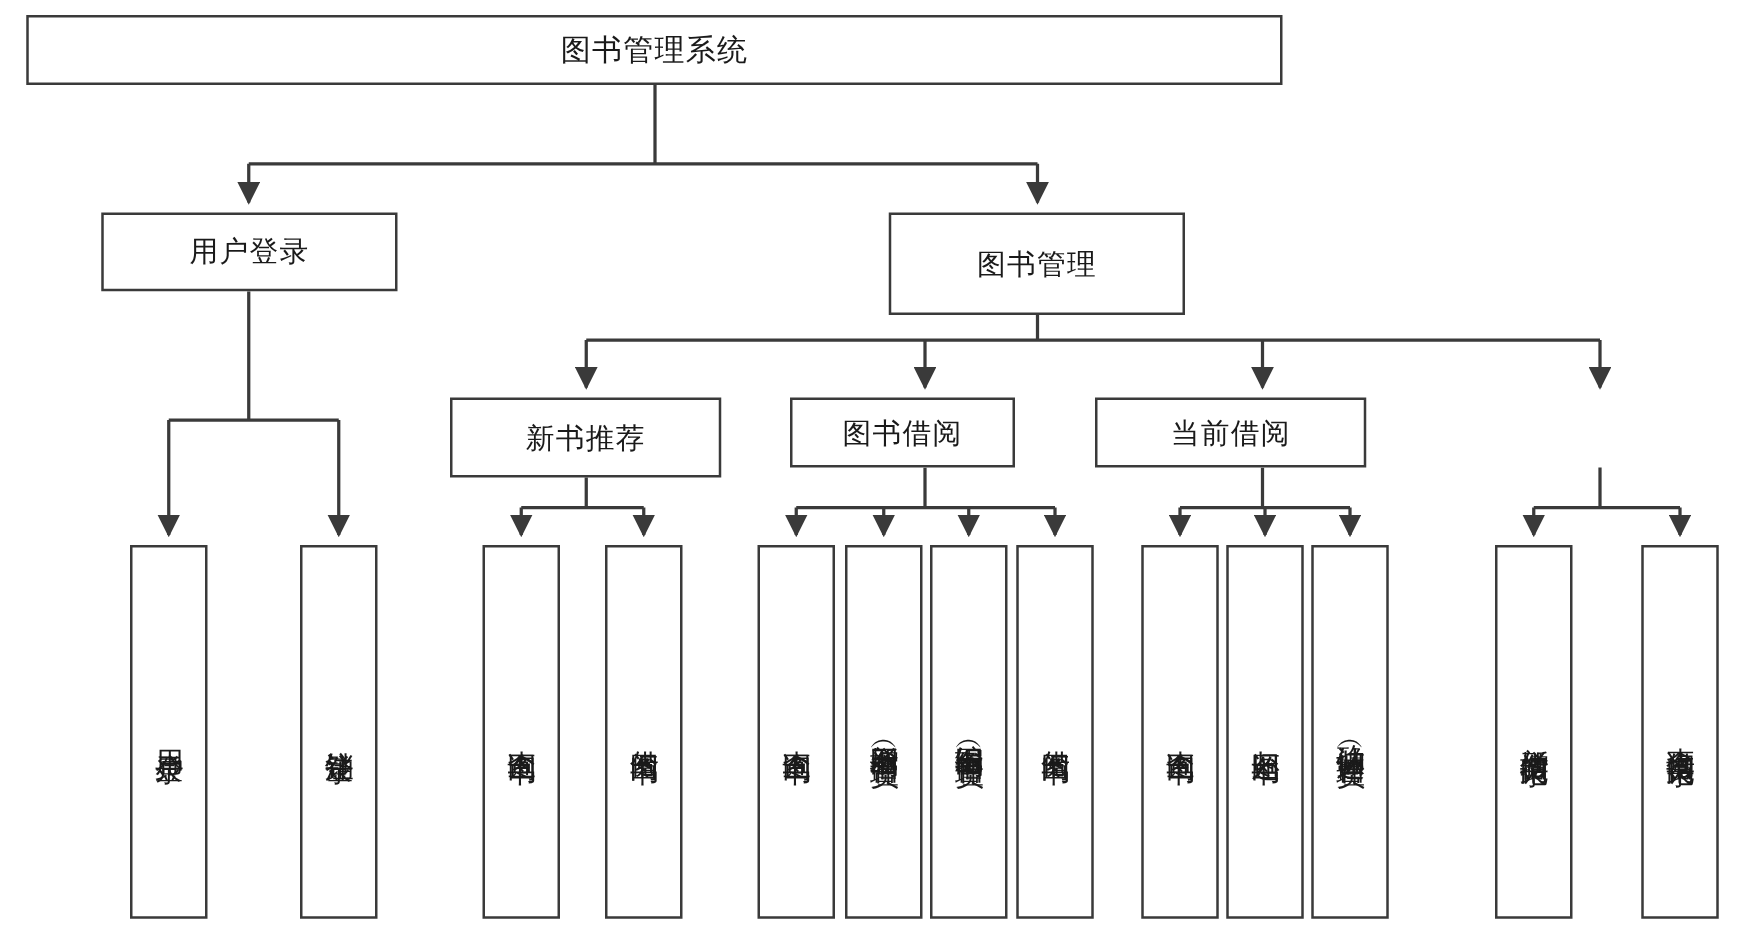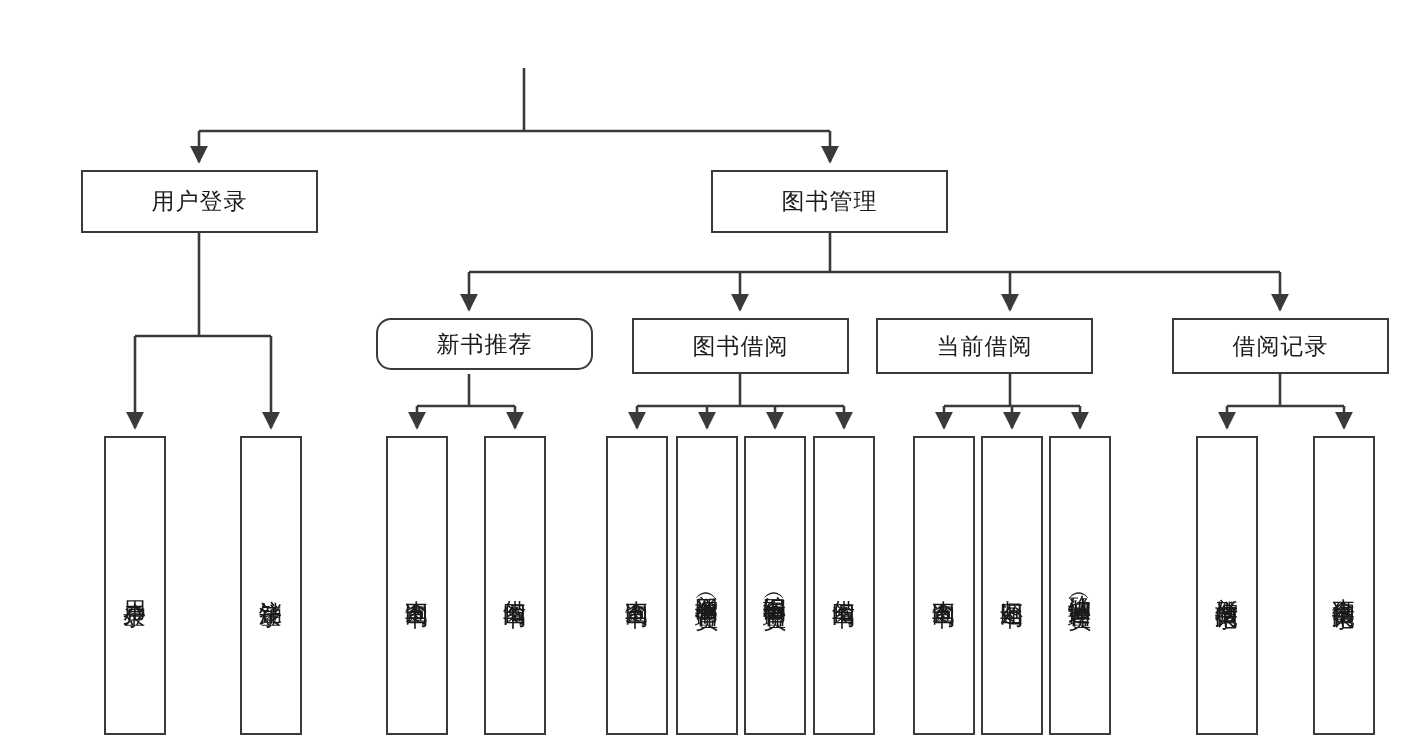--- a/index.html
+++ b/index.html
@@ -104,28 +104,28 @@
       <path d="M 1012 406 L 1012 428" marker-end="url(#arrow)"></path>
       <path d="M 1080 406 L 1080 428" marker-end="url(#arrow)"></path>
 
       <path d="M 1280 374 L 1280 406"></path>
       <path d="M 1227 406 L 1344 406"></path>
       <path d="M 1227 406 L 1227 428" marker-end="url(#arrow)"></path>
       <path d="M 1344 406 L 1344 428" marker-end="url(#arrow)"></path>
     </g>
   </svg>
 
+  <div class="node node-h node-root" style="left: 21px; top: 12px; width: 1005px; height: 56px;">图书管理系统</div>
 
   <div class="node node-h" style="left: 81px; top: 170px; width: 237px; height: 63px;">用户登录</div>
-  <div class="node node-h" style="left: 711px; top: 170px; width: 237px; height: 63px; text-align: center;">图书管理</div>
+  <div class="node node-h" style="left: 711px; top: 170px; width: 237px; height: 82px; text-align: center;">图书管理</div>
 
-  <div class="node node-h" style="left: 376px; top: 318px; width: 217px; height: 52px; border-radius: 15px;">新书推荐</div>
-  <div class="node node-h" style="left: 632px; top: 318px; width: 217px; height: 56px;">图书借阅</div>
+  <div class="node node-h" style="left: 360px; top: 318px; width: 217px; height: 64px;">新书推荐</div>
+  <div class="node node-h" style="left: 632px; top: 318px; width: 180px; height: 56px;">图书借阅</div>
   <div class="node node-h" style="left: 876px; top: 318px; width: 217px; height: 56px;">当前借阅</div>
-  <div class="node node-h" style="left: 1172px; top: 318px; width: 217px; height: 56px;">借阅记录</div>
 
   <div class="node node-v" style="left: 104px; top: 436px; width: 62px; height: 299px;">用户登录</div>
   <div class="node node-v" style="left: 240px; top: 436px; width: 62px; height: 299px;">注销登录</div>
   <div class="node node-v" style="left: 386px; top: 436px; width: 62px; height: 299px;">查询图书</div>
   <div class="node node-v" style="left: 484px; top: 436px; width: 62px; height: 299px;">借阅图书</div>
   <div class="node node-v" style="left: 606px; top: 436px; width: 62px; height: 299px;">查询图书</div>
   <div class="node node-v" style="left: 676px; top: 436px; width: 62px; height: 299px;">新增图书（管理员）</div>
   <div class="node node-v" style="left: 744px; top: 436px; width: 62px; height: 299px;">编辑图书（管理员）</div>
   <div class="node node-v" style="left: 813px; top: 436px; width: 62px; height: 299px;">借阅图书</div>
   <div class="node node-v" style="left: 913px; top: 436px; width: 62px; height: 299px;">查询图书</div>

